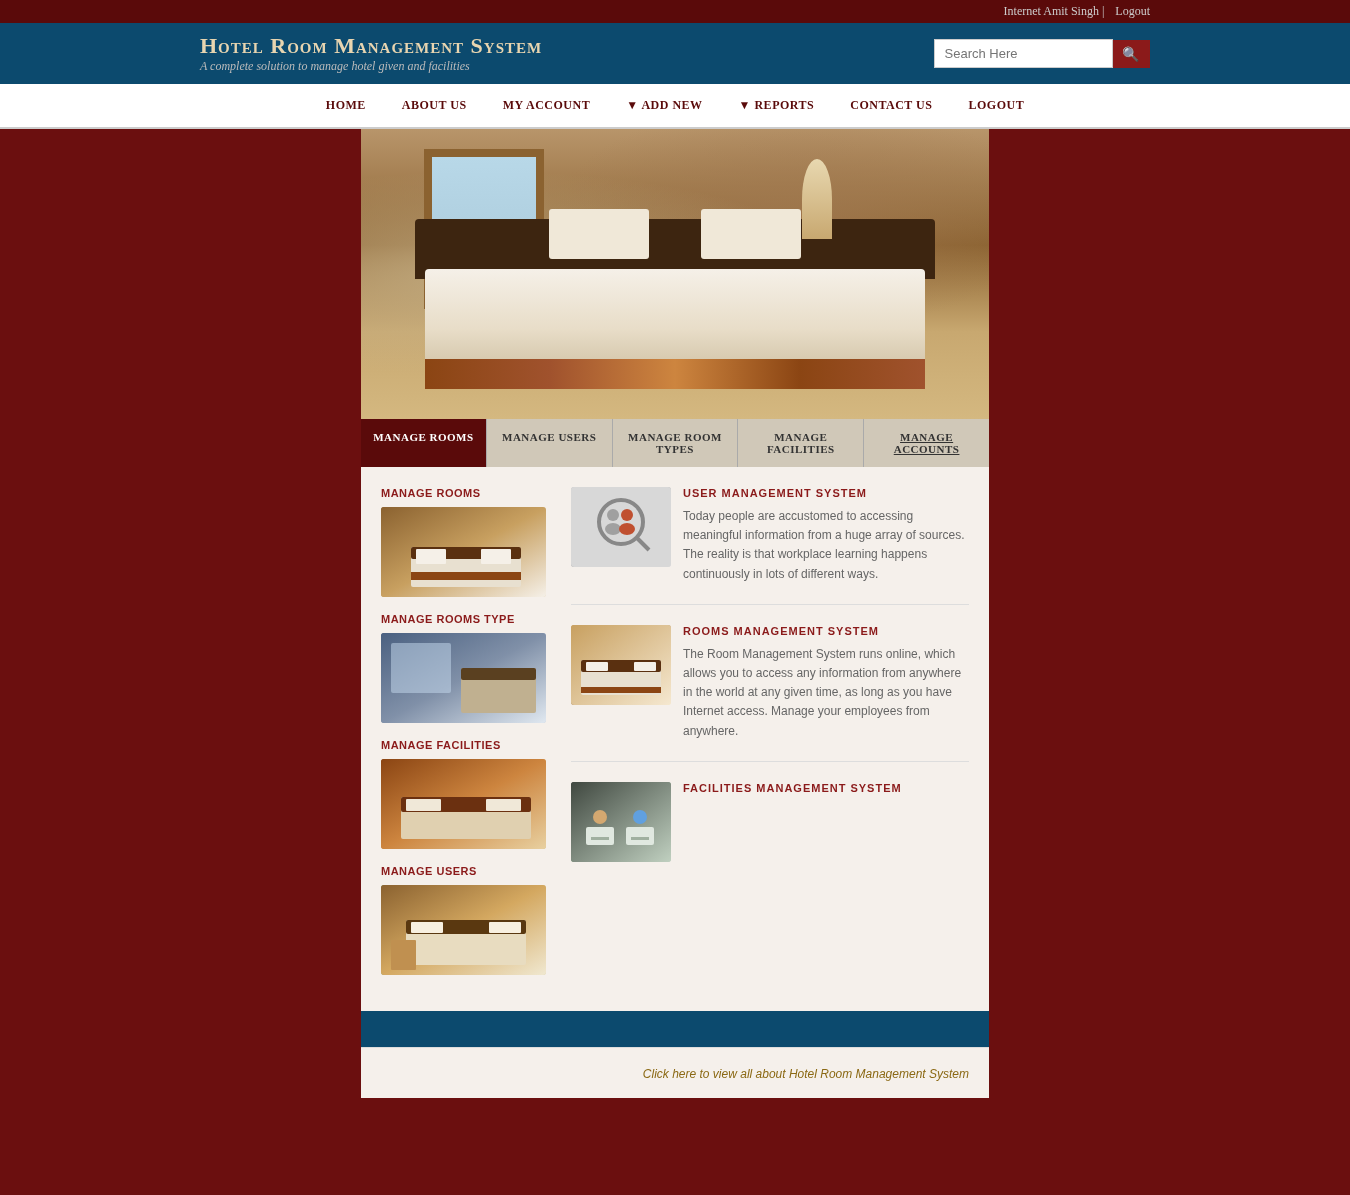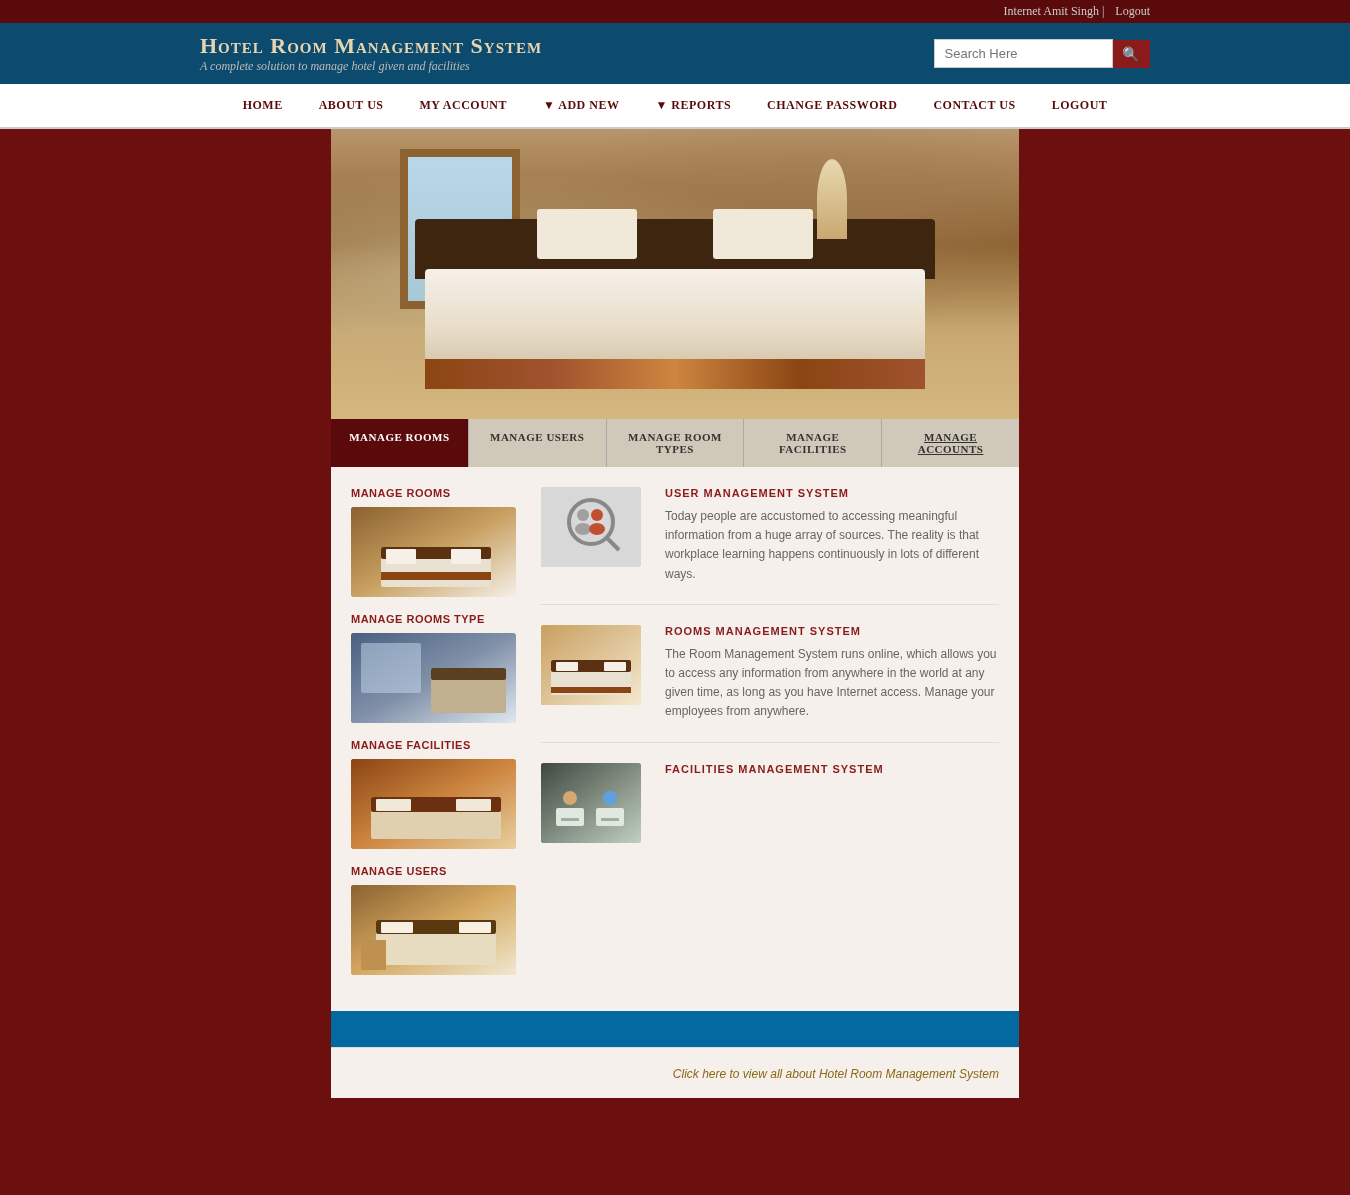--- a/index.html
+++ b/index.html
@@ -253,21 +253,21 @@
       letter-spacing: 1px;
       text-transform: uppercase;
       padding-bottom: 10px;
       border-bottom: 1px solid #ccc;
       margin-bottom: 16px;
       font-family: Arial, sans-serif;
     }
 
     .content-item {
       display: flex;
-      gap: 24px;
+      gap: 12px;
       margin-bottom: 20px;
       padding-bottom: 20px;
       border-bottom: 1px solid #ddd;
     }
     .content-item:last-of-type {
       border-bottom: none;
     }
     .content-item-img {
       width: 100px;
       height: 80px;
@@ -326,22 +326,22 @@
       flex-direction: column;
       align-items: center;
       padding-top: 0;
     }
 
     .full-width-nav {
       width: 100%;
     }
 
     .centered-box {
-      width: 688px;
-      background: #0369a1;
+      width: 628px;
+      background: #0c4a6e;
     }
   </style>
 </head>
 <body>
 
 <div class="page-wrapper">
 
   <div class="top-bar" style="width:100%">
     <span>Internet Amit Singh</span>
     <span> | </span>
@@ -358,21 +358,20 @@
       <button>🔍</button>
     </div>
   </div>
 
   <div class="nav full-width-nav">
     <a href="#">HOME</a>
     <a href="#">ABOUT US</a>
     <a href="#">MY ACCOUNT</a>
     <a href="#">▼ ADD NEW</a>
     <a href="#">▼ REPORTS</a>
-    <a href="#">CHANGE PASSWORD</a>
     <a href="#">CONTACT US</a>
     <a href="#">LOGOUT</a>
   </div>
 
   <div class="centered-box">
 
     <div class="hero">
       <div class="hero-img-sim">
         <div class="hero-window"></div>
         <div class="hero-headboard"></div>

